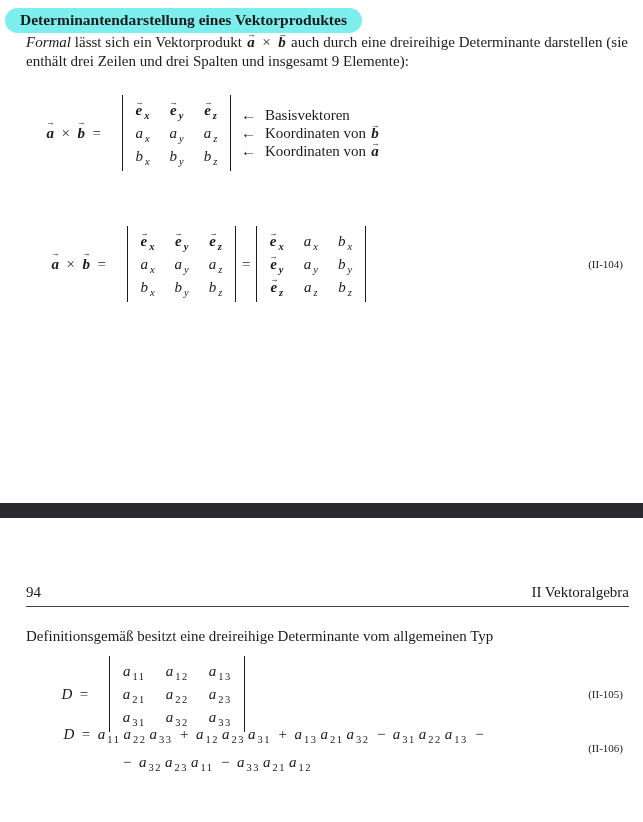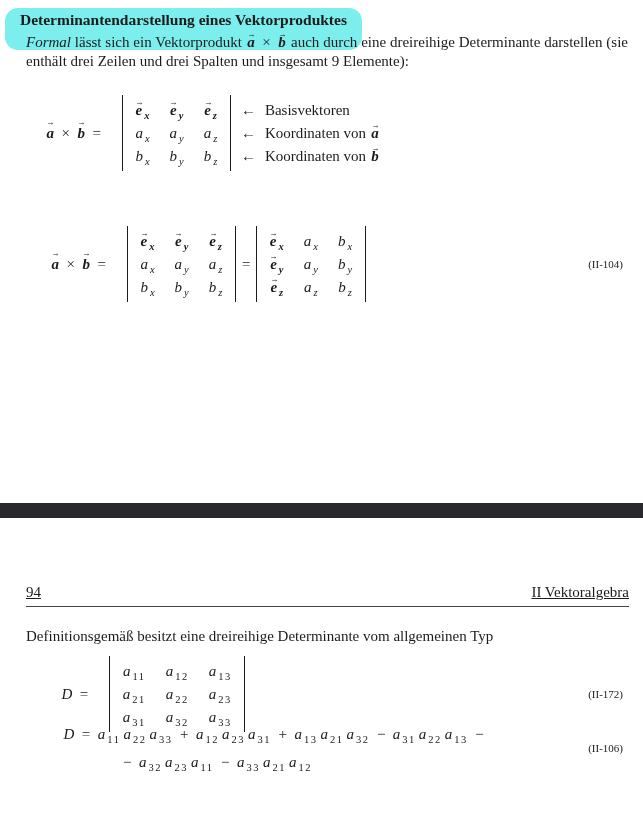--- a/index.html
+++ b/index.html
@@ -3,21 +3,21 @@
 <meta charset="utf-8">
 <style>
   html,body{margin:0;padding:0;background:#ffffff;}
   .sheet{
     position:relative;width:643px;height:822px;background:#ffffff;overflow:hidden;
     font-family:"Liberation Serif","DejaVu Serif",serif;color:#1b1b1b;font-size:15px;
   }
   
   .pill{
     position:absolute;top:8px;left:5px;background:#7deeee;border-radius:13px;
-    padding:3px 15px 21px 15px;font-weight:bold;font-size:15.5px;white-space:nowrap;
+    padding:3px 15px 4px 15px;font-weight:bold;font-size:15.5px;white-space:nowrap;
   }
   
   .p{position:absolute;left:26px;width:602px;line-height:18.5px;margin:0;}
   .p1{top:33px;text-align:justify;}
   .p2{top:191px;}
   .p3{top:627px;}
   .p4{top:744px;}
   
   .eq{position:absolute;left:0;right:0;display:flex;align-items:center;}
   .eq1{top:95px;padding-left:45px;}
@@ -31,42 +31,42 @@
   .lhs{margin-right:15px;white-space:nowrap;}
   .mid{white-space:nowrap;}
   
   .mat{
     display:inline-grid;grid-template-columns:repeat(3,max-content);
     column-gap:17px;row-gap:5px;padding:6px 11px;
     border-left:1.6px solid #1b1b1b;border-right:1.6px solid #1b1b1b;
   }
   .mcell{display:block;text-align:center;height:18px;line-height:18px;}
   
-  .annots{display:grid;row-gap:5px;margin-left:10px;}
+  .annots{display:grid;margin-left:10px;}
   .annots .mline{height:18px;line-height:18px;white-space:nowrap;}
   
   .mi{font-style:italic;margin:0 1.5px;white-space:nowrap;}
   .mbold{font-weight:bold;}
   .mo{font-style:normal;margin:0 6px;}
   .marr{font-style:normal;margin-right:9px;}
   .mtext{font-style:normal;}
   sub.msub{font-size:10.5px;line-height:0;margin-left:2px;font-style:italic;}
   sub.msub.num{font-style:normal;letter-spacing:1.5px;}
   .vec{position:relative;display:inline-block;}
   .vec::after{
     content:"\2192";position:absolute;top:-8px;left:50%;
     transform:translateX(-45%) scaleX(.9);font-size:9px;font-style:normal;
   }
   
   .bar{position:absolute;top:503px;left:0;width:643px;height:15px;background:#2a2a2e;}
   
   .header{
     position:absolute;top:584px;left:26px;right:14px;display:flex;
     justify-content:space-between;align-items:baseline;
-    border-bottom:1px solid #444;padding-bottom:5px;text-decoration:underline;
+    border-bottom:1px solid #444;padding-bottom:5px;
   }
 </style>
 </head>
 <body>
 
 <div class="sheet">
 
   <div class="pill">
     <span>Determinantendarstellung eines Vektorproduktes</span>
   </div>
@@ -81,22 +81,22 @@
         <span class="mcell"><span class="mi mbold"><span class="mletter vec">e</span><sub class="msub">z</sub></span></span>
         <span class="mcell"><span class="mi"><span class="mletter">a</span><sub class="msub">x</sub></span></span>
         <span class="mcell"><span class="mi"><span class="mletter">a</span><sub class="msub">y</sub></span></span>
         <span class="mcell"><span class="mi"><span class="mletter">a</span><sub class="msub">z</sub></span></span>
         <span class="mcell"><span class="mi"><span class="mletter">b</span><sub class="msub">x</sub></span></span>
         <span class="mcell"><span class="mi"><span class="mletter">b</span><sub class="msub">y</sub></span></span>
         <span class="mcell"><span class="mi"><span class="mletter">b</span><sub class="msub">z</sub></span></span>
       </span>
     <span class="annots">
         <div class="mline"><span class="marr">←</span><span class="mtext">Basisvektoren</span></div>
+        <div class="mline"><span class="marr">←</span><span class="mtext">Koordinaten von </span><span class="mi mbold"><span class="mletter vec">b</span></span></div>
         <div class="mline"><span class="marr">←</span><span class="mtext">Koordinaten von </span><span class="mi mbold"><span class="mletter vec">a</span></span></div>
-        <div class="mline"><span class="marr">←</span><span class="mtext">Koordinaten von </span><span class="mi mbold"><span class="mletter vec">b</span></span></div>
       </span>
   </div>
 
 
   <div class="eq eq2">
     <span class="lhs"><span class="mi mbold"><span class="mletter vec">a</span></span><span class="mo">×</span><span class="mi mbold"><span class="mletter vec">b</span></span><span class="mo">=</span></span>
     <span class="mat">
         <span class="mcell"><span class="mi mbold"><span class="mletter vec">e</span><sub class="msub">x</sub></span></span>
         <span class="mcell"><span class="mi mbold"><span class="mletter vec">e</span><sub class="msub">y</sub></span></span>
         <span class="mcell"><span class="mi mbold"><span class="mletter vec">e</span><sub class="msub">z</sub></span></span>
@@ -137,21 +137,21 @@
         <span class="mcell"><span class="mi"><span class="mletter">a</span><sub class="msub num">11</sub></span></span>
         <span class="mcell"><span class="mi"><span class="mletter">a</span><sub class="msub num">12</sub></span></span>
         <span class="mcell"><span class="mi"><span class="mletter">a</span><sub class="msub num">13</sub></span></span>
         <span class="mcell"><span class="mi"><span class="mletter">a</span><sub class="msub num">21</sub></span></span>
         <span class="mcell"><span class="mi"><span class="mletter">a</span><sub class="msub num">22</sub></span></span>
         <span class="mcell"><span class="mi"><span class="mletter">a</span><sub class="msub num">23</sub></span></span>
         <span class="mcell"><span class="mi"><span class="mletter">a</span><sub class="msub num">31</sub></span></span>
         <span class="mcell"><span class="mi"><span class="mletter">a</span><sub class="msub num">32</sub></span></span>
         <span class="mcell"><span class="mi"><span class="mletter">a</span><sub class="msub num">33</sub></span></span>
       </span>
-    <span class="eqlabel">(II-172)</span>
+    <span class="eqlabel">(II-105)</span>
   </div>
 
 
   <div class="eq4block">
     <div class="eqline l1"><span class="mi"><span class="mletter">D</span></span><span class="mo">=</span><span class="mi"><span class="mletter">a</span><sub class="msub num">11</sub></span><span class="mi"><span class="mletter">a</span><sub class="msub num">22</sub></span><span class="mi"><span class="mletter">a</span><sub class="msub num">33</sub></span><span class="mo">+</span><span class="mi"><span class="mletter">a</span><sub class="msub num">12</sub></span><span class="mi"><span class="mletter">a</span><sub class="msub num">23</sub></span><span class="mi"><span class="mletter">a</span><sub class="msub num">31</sub></span><span class="mo">+</span><span class="mi"><span class="mletter">a</span><sub class="msub num">13</sub></span><span class="mi"><span class="mletter">a</span><sub class="msub num">21</sub></span><span class="mi"><span class="mletter">a</span><sub class="msub num">32</sub></span><span class="mo">−</span><span class="mi"><span class="mletter">a</span><sub class="msub num">31</sub></span><span class="mi"><span class="mletter">a</span><sub class="msub num">22</sub></span><span class="mi"><span class="mletter">a</span><sub class="msub num">13</sub></span><span class="mo">−</span></div>
     <div class="eqline l2"><span class="mo">−</span><span class="mi"><span class="mletter">a</span><sub class="msub num">32</sub></span><span class="mi"><span class="mletter">a</span><sub class="msub num">23</sub></span><span class="mi"><span class="mletter">a</span><sub class="msub num">11</sub></span><span class="mo">−</span><span class="mi"><span class="mletter">a</span><sub class="msub num">33</sub></span><span class="mi"><span class="mletter">a</span><sub class="msub num">21</sub></span><span class="mi"><span class="mletter">a</span><sub class="msub num">12</sub></span></div>
     <span class="eqlabel">(II-106)</span>
   </div>
 
 </div>

